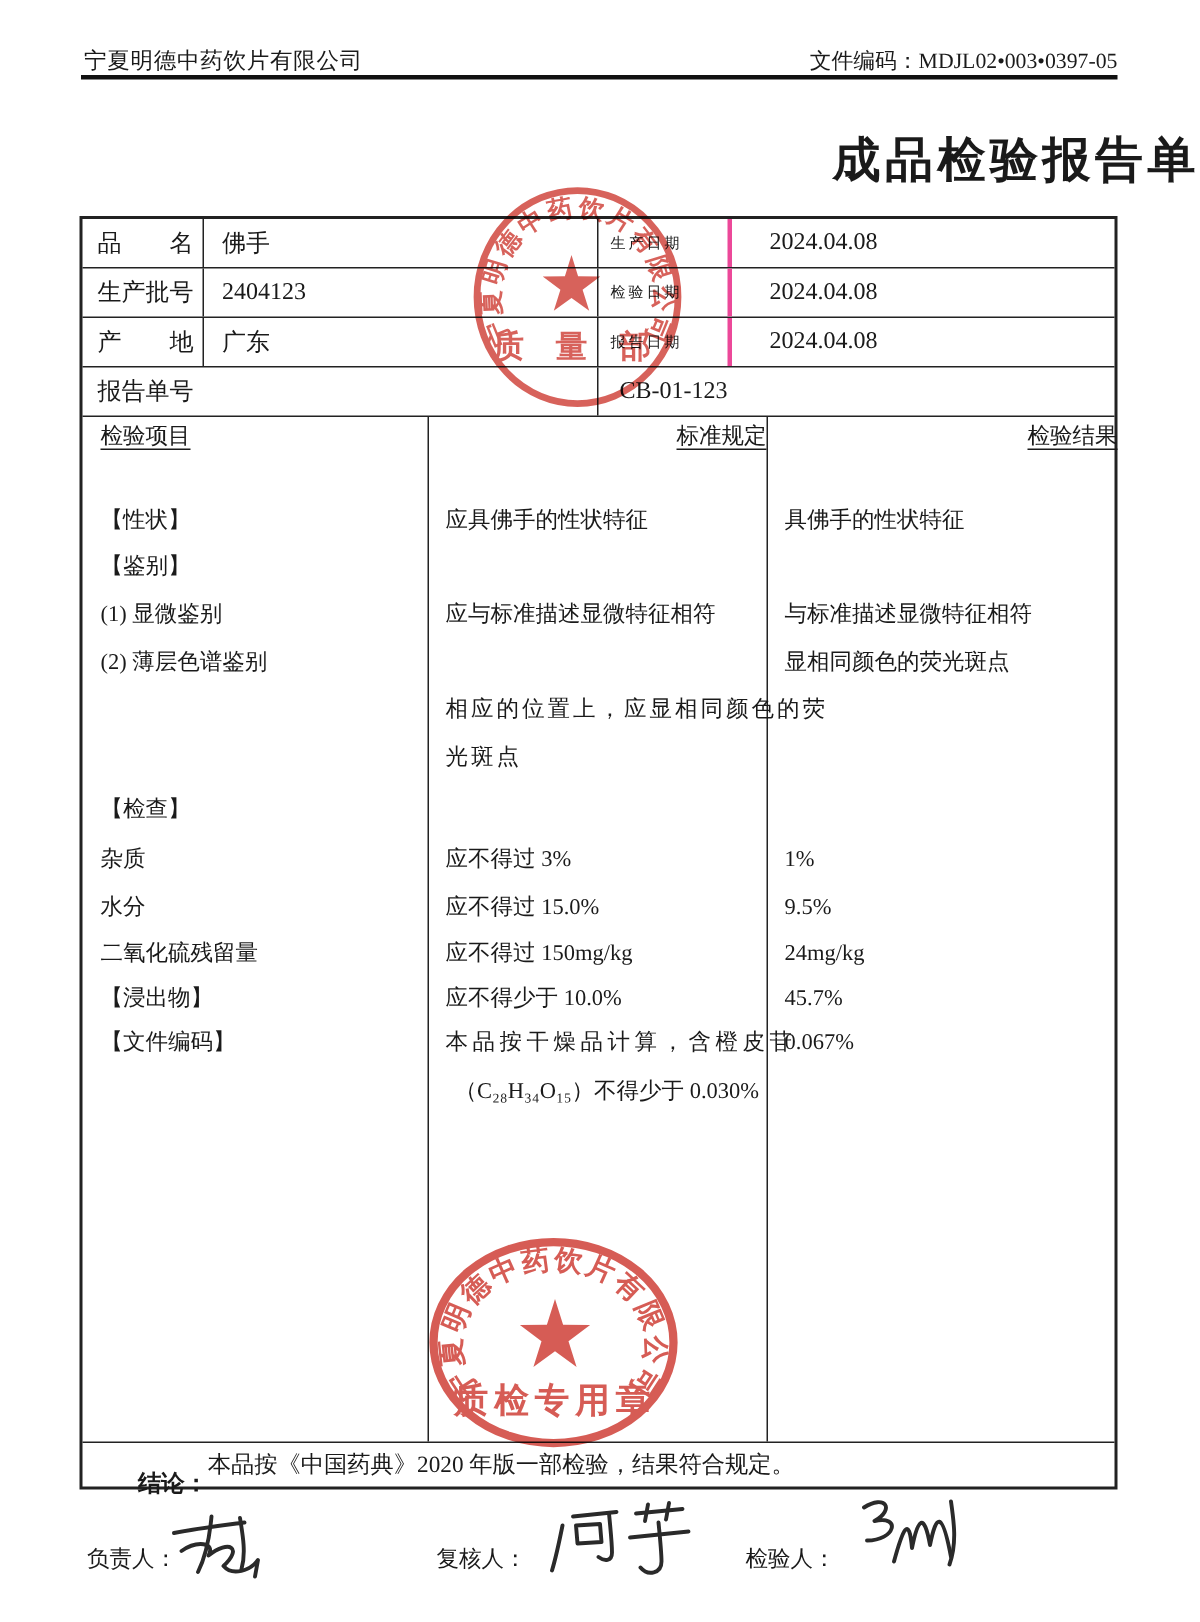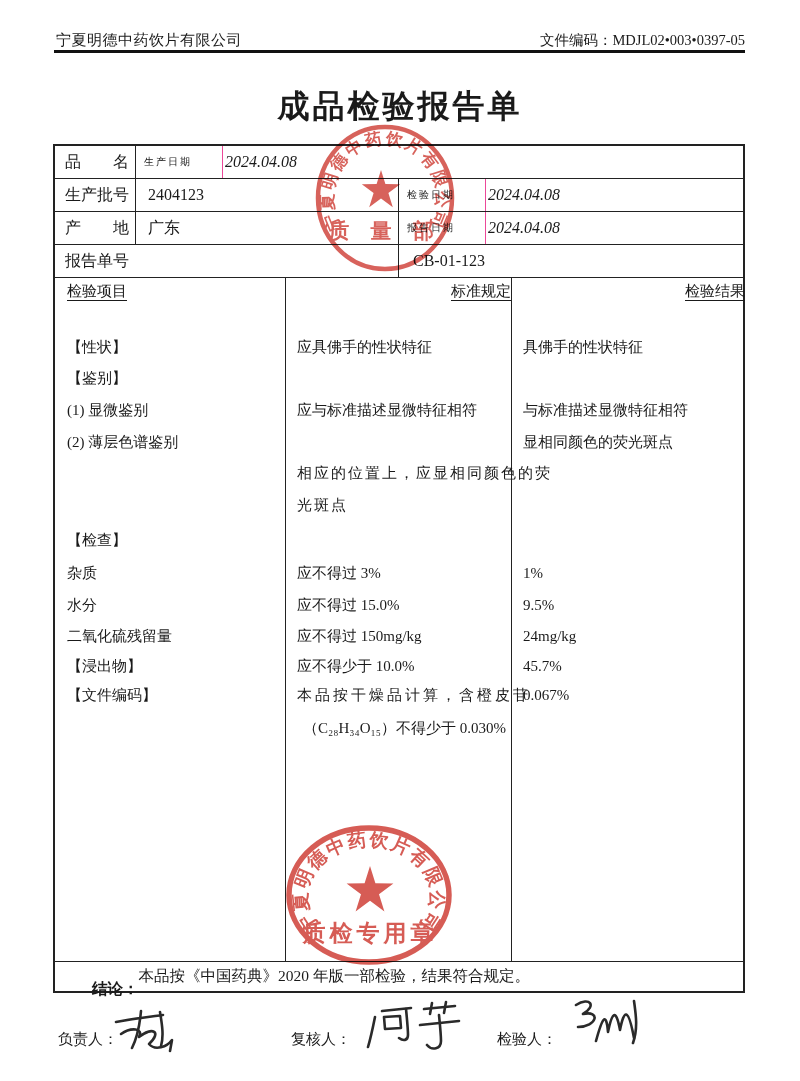--- a/index.html
+++ b/index.html
@@ -3,31 +3,31 @@
 <meta charset="utf-8">
 <style>
   * { margin:0; padding:0; box-sizing:border-box; }
   html,body { width:800px; height:1081px; background:#ffffff; }
   body { font-family:"Liberation Serif","DejaVu Serif",serif; color:#1a1a1a; position:relative; overflow:hidden; }
 
   .company    { position:absolute; left:56px; top:31px; font-size:15px; letter-spacing:0.5px; }
   .doccode    { position:absolute; right:55px; top:31px; font-size:14.5px; }
   .hrule      { position:absolute; left:54px; top:50px; width:691px; height:2.5px; background:#111; }
 
-  .title      { position:absolute; left:0; top:85px; width:100%; text-align:center;
+  .title      { position:absolute; left:0; top:85px; width:100%; text-align:right;
                 font-size:32px; font-weight:bold; letter-spacing:3px; }
 
   .doc-table  { position:absolute; left:53px; top:144px; width:692px; border:2px solid #222; background:transparent; }
 
   .info-row   { display:flex; align-items:stretch; border-bottom:1px solid #222; height:33px; font-size:16px; }
   .info-row > div { display:flex; align-items:center; }
   .cL1  { width:80px;  padding-left:10px; }
   .cV1  { width:263px; border-left:1px solid #222; padding-left:12px; }
   .cL2  { width:87px;  border-left:1px solid #222; padding-left:8px; letter-spacing:2px; font-size:10px; }
-  .cV2  { flex:1;      border-left:1px solid #ec4899; padding-left:2px;font-style:italic; }
+  .cV2  { flex:1;      border-left:3px solid #ec4899; padding-left:25px; }
   .cLw  { width:343px; padding-left:10px; }
   .cVw  { flex:1;      border-left:1px solid #222; padding-left:14px; }
 
   .spec-grid  { position:relative; width:100%; height:683px; font-size:15px; }
   .vline      { position:absolute; top:0; height:100%; width:1px; background:#222; }
   .ln         { position:absolute; white-space:nowrap; line-height:19px; }
   .hd         { text-decoration:underline; text-underline-offset:4px; }
   .ctr        { text-align:right;padding-left:48px; }
   .ls2        { letter-spacing:2px; }
   .ls3        { letter-spacing:3px; }
@@ -53,20 +53,21 @@
   </div>
   <div class="hrule"></div>
 </div>
 
 <div class="title">成品检验报告单</div>
 
 <div class="doc-table">
 
   <div class="info-row">
     <div class="cL1">品　　名</div>
+    <div class="cV1">佛手</div>
     <div class="cL2">生产日期</div>
     <div class="cV2">2024.04.08</div>
   </div>
 
   <div class="info-row">
     <div class="cL1">生产批号</div>
     <div class="cV1">2404123</div>
     <div class="cL2">检验日期</div>
     <div class="cV2">2024.04.08</div>
   </div>

